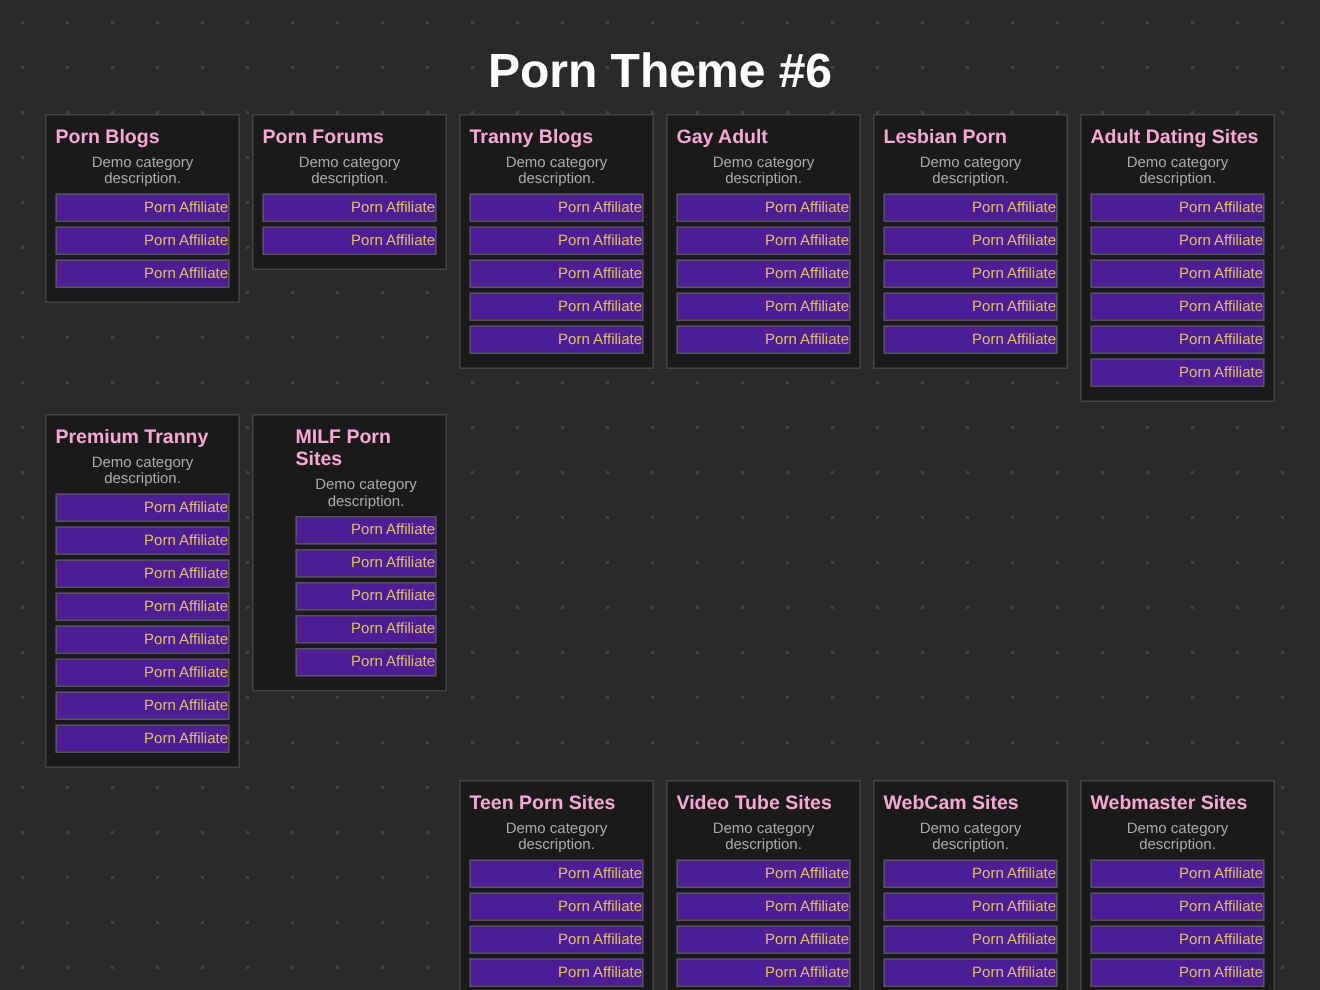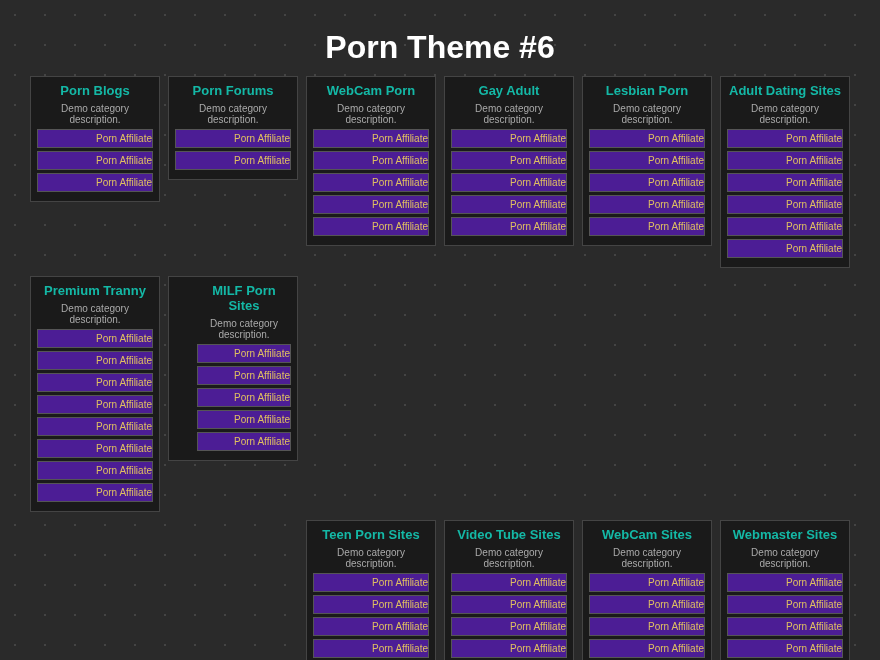--- a/index.html
+++ b/index.html
@@ -25,24 +25,23 @@
     .page-header p {
       color: #aaa;
       font-size: 13px;
     }
     .category-box {
       background-color: #1a1a1a;
       border: 1px solid #444;
       padding: 6px;
     }
     .category-box h3 {
-      color: #14b8a6;
+      color: #f9a8d4;
       font-size: 13px;
       font-weight: bold;
-      text-align: center;
       margin-bottom: 5px;
     }
     .category-desc {
       font-size: 10px;
       color: #aaa;
       text-align: center;
       margin-bottom: 4px;
     }
     .affiliate-btn {
       display: block;
@@ -75,21 +74,21 @@
   </div>
 
   <div class="category-box" style="width:130px;">
     <h3>Porn Forums</h3>
     <div class="category-desc">Demo category description.</div>
     <button class="affiliate-btn">Porn Affiliate</button>
     <button class="affiliate-btn">Porn Affiliate</button>
   </div>
 
   <div class="category-box" style="width:130px;">
-    <h3>WebCam Porn</h3>
+    <h3>Tranny Blogs</h3>
     <div class="category-desc">Demo category description.</div>
     <button class="affiliate-btn">Porn Affiliate</button>
     <button class="affiliate-btn">Porn Affiliate</button>
     <button class="affiliate-btn">Porn Affiliate</button>
     <button class="affiliate-btn">Porn Affiliate</button>
     <button class="affiliate-btn">Porn Affiliate</button>
   </div>
 
   <div class="category-box" style="width:130px;">
     <h3>Gay Adult</h3>

